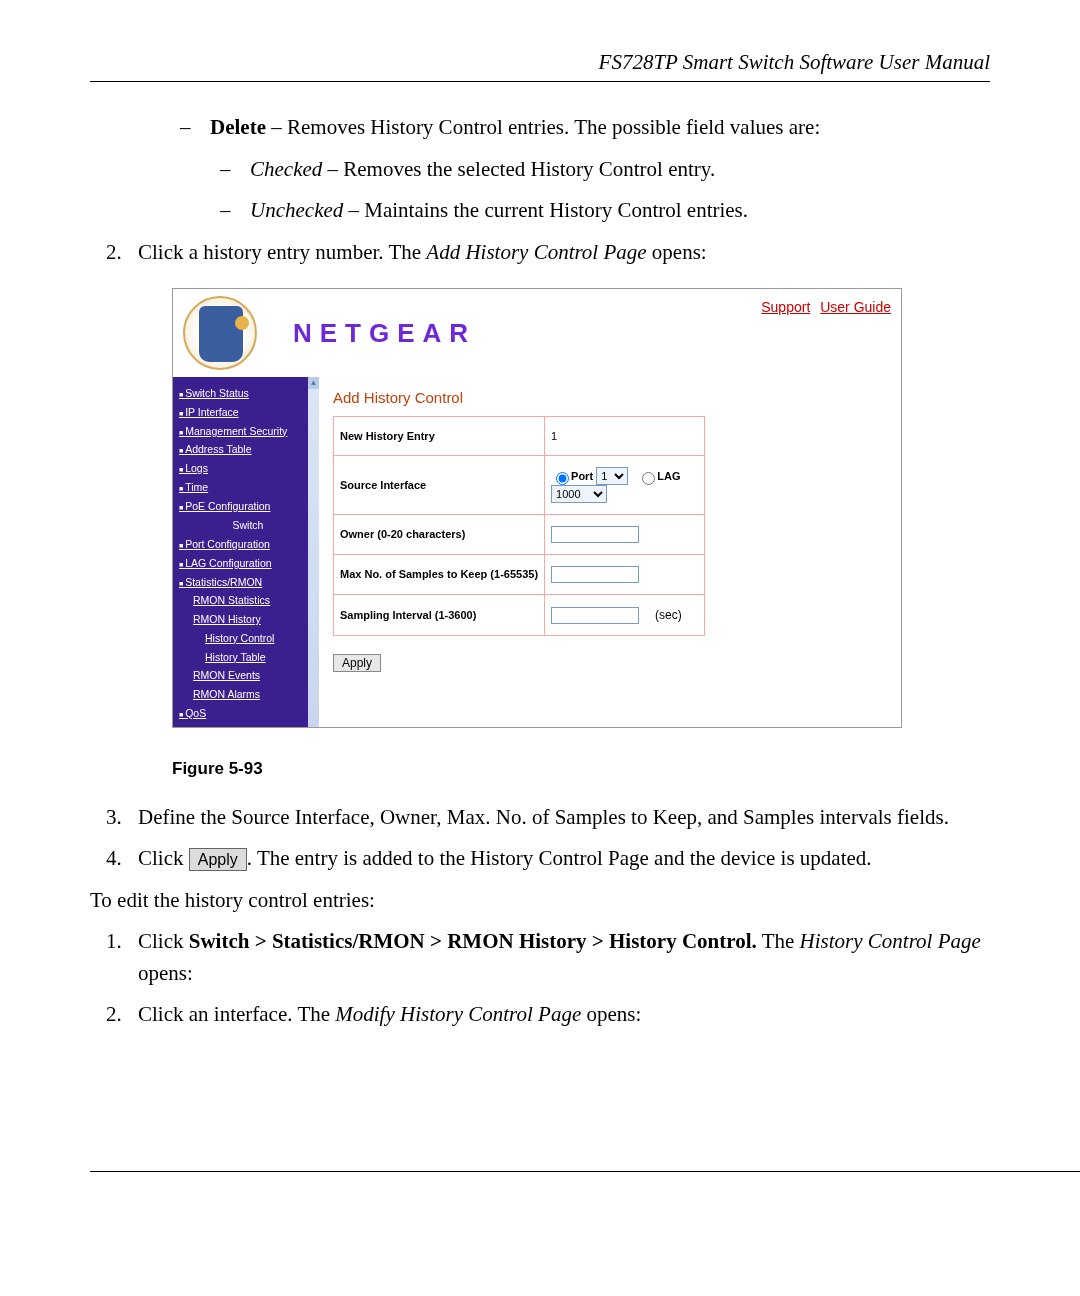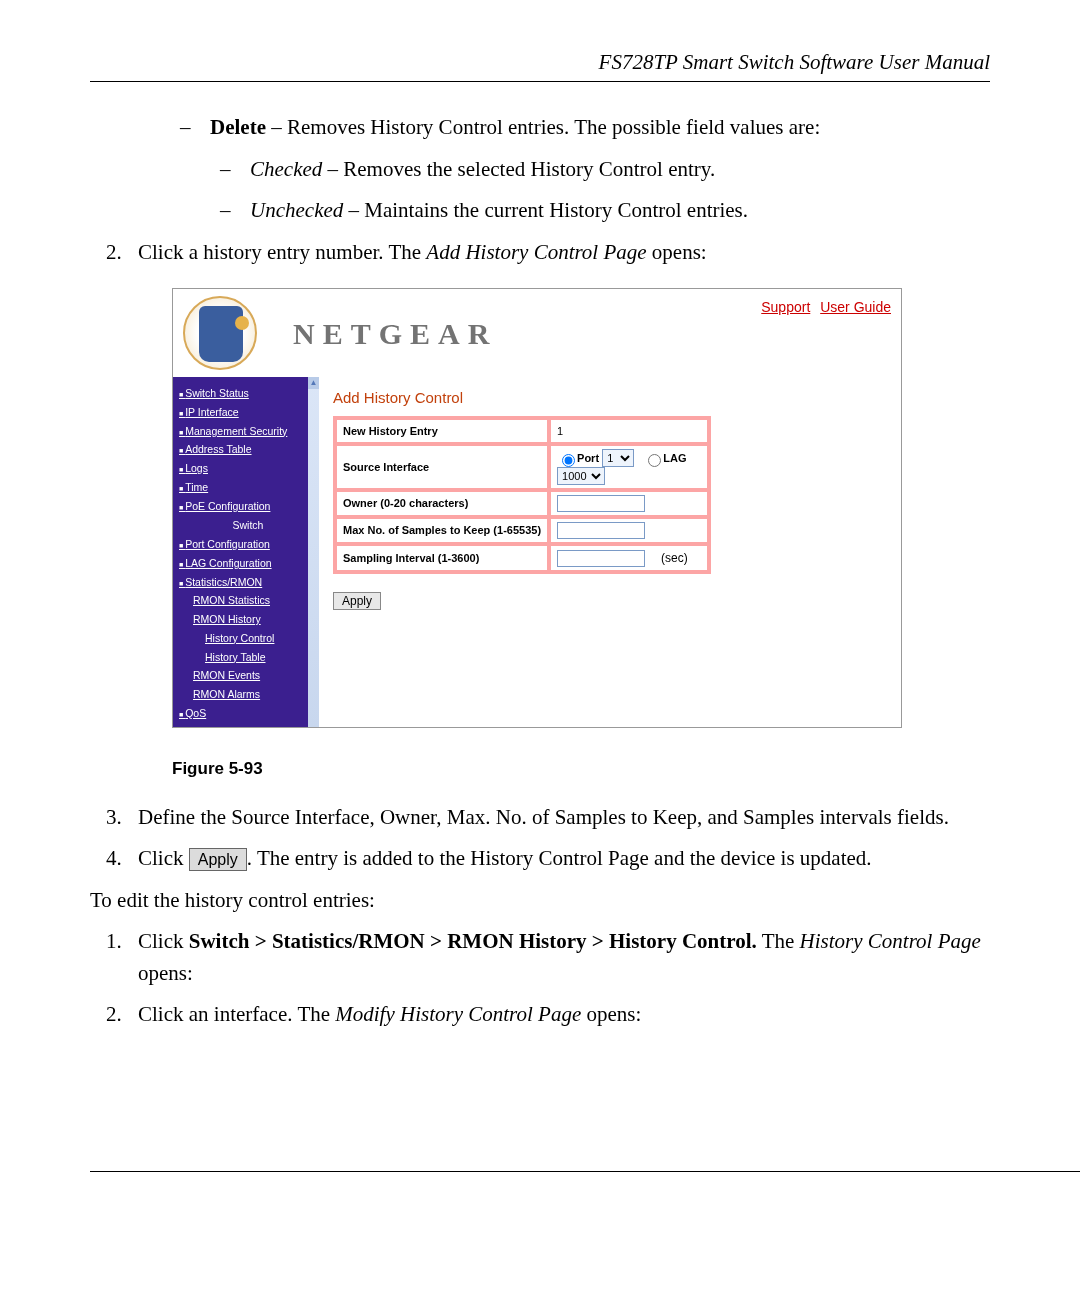--- a/index.html
+++ b/index.html
@@ -94,25 +94,25 @@
   .logo-inner::after {
     content:"";
     position:absolute;
     right:-6px; top:10px;
     width:14px; height:14px;
     background:#e6b24a;
     border-radius:50%;
   }
   .brand-block { margin-left: 36px; display: flex; align-items: baseline; gap: 12px;}
   .brand {
-    font-family: Liberation Serif, serif;
+    font-family: Liberation Sans, sans-serif;
     font-weight: 900;
-    font-size: 30px;
+    font-size: 26px;
     letter-spacing: 8px;
-    color: #737373;
+    color: #6d28d9;
   }
   .product {
     font-family: Arial, sans-serif;
     color: #2f3b8f;
     font-size: 19px;
   }
   .top-links {
     position: absolute;
     right: 10px;
     top: 8px;
@@ -151,22 +151,22 @@
   .content-title {
     color: #c2410c;
     font-size: 15px;
     margin-bottom: 6px;
   }
   table.form {
     border-collapse: collapse;
     font-size: 11px;
   }
   table.form td {
-    border: 4px solid #fca5a5;
-    padding: 3px 6px;
+    border: 1px solid #fca5a5;
+    padding: 11px 6px;
     height: 22px;
     background: #fff;
   }
   table.form td.label {
     font-weight: bold;
     white-space: nowrap;
     width: 198px;
   }
   table.form td.field { width: 160px; }
   .mini-input {
@@ -266,21 +266,21 @@
                 <tr>
               <td class="label">New History Entry</td>
               <td class="field">1</td>
             </tr>
             <tr>
               <td class="label">Source Interface</td>
               <td class="field">
                 <input type="radio" class="radio" checked="" style=""><b>Port</b>
                 <select class="mini-select" style="width:32px"><option>1</option></select>
                 &nbsp;&nbsp;<input type="radio" class="radio" style=""><b>LAG</b>
-                <select class="mini-select" style="width:48px"><option>1000</option></select>
+                <select class="mini-select" style="width:56px"><option>1000</option></select>
               </td>
             </tr>
             <tr>
               <td class="label">Owner (0-20 characters)</td>
               <td class="field"><input class="mini-input" style=""></td>
             </tr>
             <tr>
               <td class="label">Max No. of Samples to Keep (1-65535)</td>
               <td class="field"><input class="mini-input" style=""></td>
             </tr>

